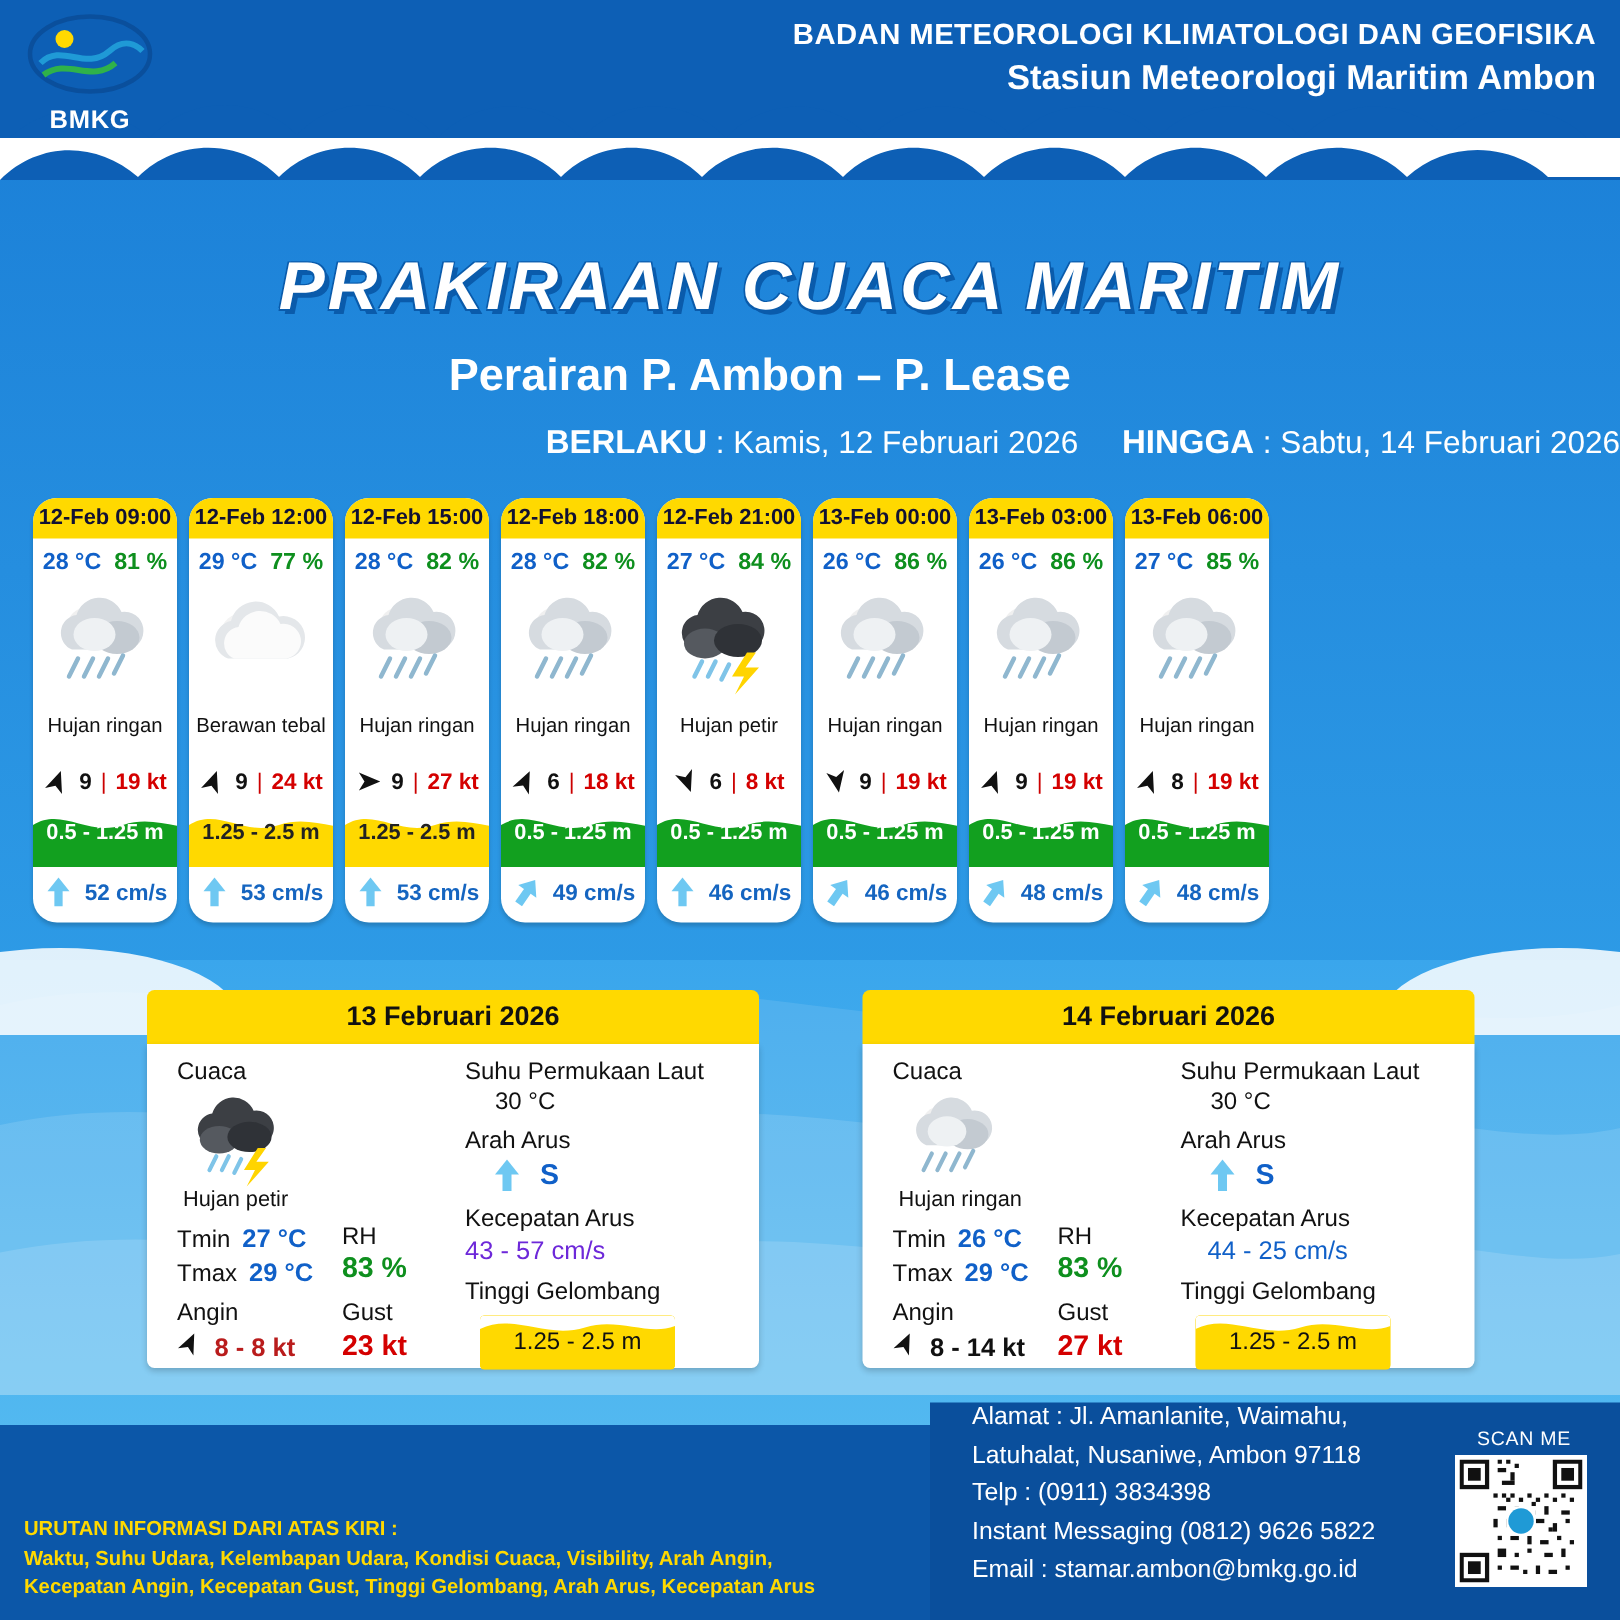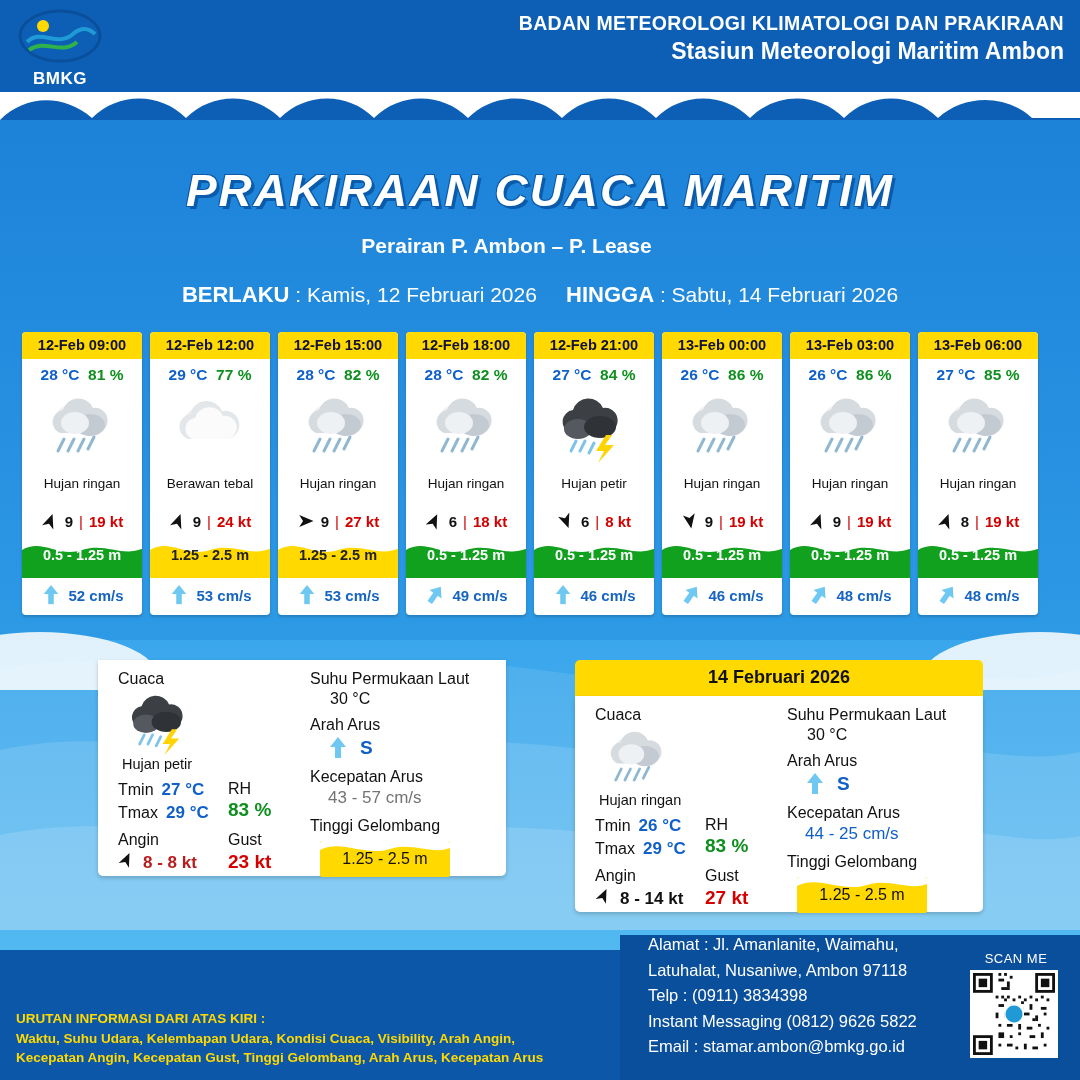--- a/index.html
+++ b/index.html
@@ -57,35 +57,35 @@
   
   .title {
     position: absolute; left: 0; top: 165px; width: 1080px; text-align: center;
     font-size: 45px; font-weight: bold; color: #fff; font-style: italic;
     letter-spacing: 2px;
     text-shadow: 3px 3px 0 #0a5bab, -1px -1px 0 #0a5bab, 1px -1px 0 #0a5bab, -1px 1px 0 #0a5bab;
     transform: scaleX(1.02);
   }
   .subtitle {
     position: absolute; left: 0; top: 234px; width: 992px; text-align: center;
-    font-size: 21px; font-weight: bold; color: #ffffff; padding-left: 21px;
+    font-size: 30px; font-weight: bold; color: #ffffff; padding-left: 21px;
   }
   .validity {
-    position: absolute; left: 0; top: 282px; width: 1080px; text-align: center;
+    position: absolute; left: 0; top: 282px; width: 1080px; text-align: right;
     font-size: 21px; color: #ffffff;
   }
   .validity b { font-weight: bold; font-size: 22px; }
 
   
   .cards {
     position: absolute; left: 22px; top: 332px; width: 1040px;
     display: flex; gap: 8px;
   }
   .card {
-    width: 120px; background: #fff; border-radius: 4px; overflow: hidden;
+    width: 96px; background: #fff; border-radius: 16px; overflow: hidden;
     box-shadow: 0 2px 3px rgba(0,0,0,.18);
   }
   .card-hd {
     background: #ffd900; color: #113; font-weight: bold; font-size: 14.6px;
     text-align: center; padding: 5px 0 6px;
   }
   .card-temp {
     text-align: center; padding: 7px 0 2px; font-size: 15.5px; font-weight: bold;
   }
   .card-temp .t { color: #1060c8; }
@@ -192,21 +192,21 @@
 
 <div class="logo">
   <svg class="mark" viewBox="0 0 86 56">
     <ellipse cx="43" cy="28" rx="40" ry="25" fill="none" stroke="#0a4f9c" stroke-width="3"></ellipse>
     <path d="M10,34 C24,20 40,40 56,26 C66,17 74,22 78,26" fill="none" stroke="#1f9ad6" stroke-width="4"></path>
     <path d="M12,42 C28,30 44,48 60,34" fill="none" stroke="#2fb24a" stroke-width="4"></path>
     <circle cx="26" cy="18" r="6" fill="#ffd900"></circle>
   </svg>
   <div class="txt">BMKG</div>
 </div>
-<div class="hdr-l1">BADAN METEOROLOGI KLIMATOLOGI DAN PRAKIRAAN</div>
+<div class="hdr-l1">BADAN METEOROLOGI KLIMATOLOGI DAN GEOFISIKA</div>
 <div class="hdr-l2">Stasiun Meteorologi Maritim Ambon</div>
 
 <div class="title">PRAKIRAAN CUACA MARITIM</div>
 <div class="subtitle">Perairan P. Ambon – P. Lease</div>
 <div class="validity">
   <b>BERLAKU</b>
   <span>: Kamis, 12 Februari 2026</span>
   &nbsp;&nbsp;&nbsp;
   <b>HINGGA</b>
   <span>: Sabtu, 14 Februari 2026</span>
@@ -562,20 +562,21 @@
             <rect x="9" y="2" width="6" height="12"></rect>
             <path d="M4,13 L20,13 L12,23 Z"></path>
           </g>
   </svg>
       <span>48 cm/s</span>
     </div>
     </div>
   </div>
 
 <div class="daily left">
+  <div class="daily-hd">13 Februari 2026</div>
   <div class="daily-bd" id="daily0">
     <div class="dl">
       <div class="lbl" style="margin-top:10px">Cuaca</div>
       <div style="height:72px;display:flex;align-items:center;justify-content:flex-start;margin-left:6px">
           <svg width="73.60000000000001" height="73.60000000000001" viewBox="0 0 80 80">
       <path d="M16,44 a12,12 0 0,1 3,-23 a16,16 0 0,1 30,-2 a12,12 0 0,1 4,25 Z" fill="#3c3f44"></path>
       <ellipse cx="24" cy="40" rx="14" ry="10" fill="#55595f"></ellipse>
       <ellipse cx="46" cy="38" rx="16" ry="11" fill="#2f3237"></ellipse>
       <g stroke="#7fc4e8" stroke-width="3" stroke-linecap="round">
         <line x1="22" y1="52" x2="17" y2="62"></line>
@@ -625,21 +626,21 @@
       <div style="display:flex;align-items:center;gap:10px;margin-left:16px;margin-top:2px">
         <svg width="24" height="24" viewBox="0 0 24 24" style="transform:rotate(180deg)">
     <g fill="#6ec8f2">
               <rect x="9" y="2" width="6" height="12"></rect>
               <path d="M4,13 L20,13 L12,23 Z"></path>
             </g>
   </svg>
         <span style="font-size:19px;color:#1060c8;font-weight:bold">S</span>
       </div>
       <div class="lbl" style="margin-top:8px">Kecepatan Arus</div>
-      <div style="font-size:17px;color:#737373;margin-left:18px;margin-top:2px">43  - 57 cm/s</div>
+      <div style="font-size:17px;color:#6d28d9;margin-top:2px">43  - 57 cm/s</div>
       <div class="lbl" style="margin-top:9px">Tinggi Gelombang</div>
       <div class="wave-pill" style="margin-top:6px;margin-left:10px">
         <svg width="130" height="36" viewBox="0 0 130 36" style="position:absolute;left:0;top:0">
           <rect width="130" height="36" fill="#ffd900"></rect>
           <path d="M0,9 C22,-2 44,16 70,8 C92,1 112,14 130,7 L130,0 L0,0 Z" fill="#ffffff"></path>
         </svg>
         <span>1.25 - 2.5 m</span>
       </div>
     </div>
     </div>

